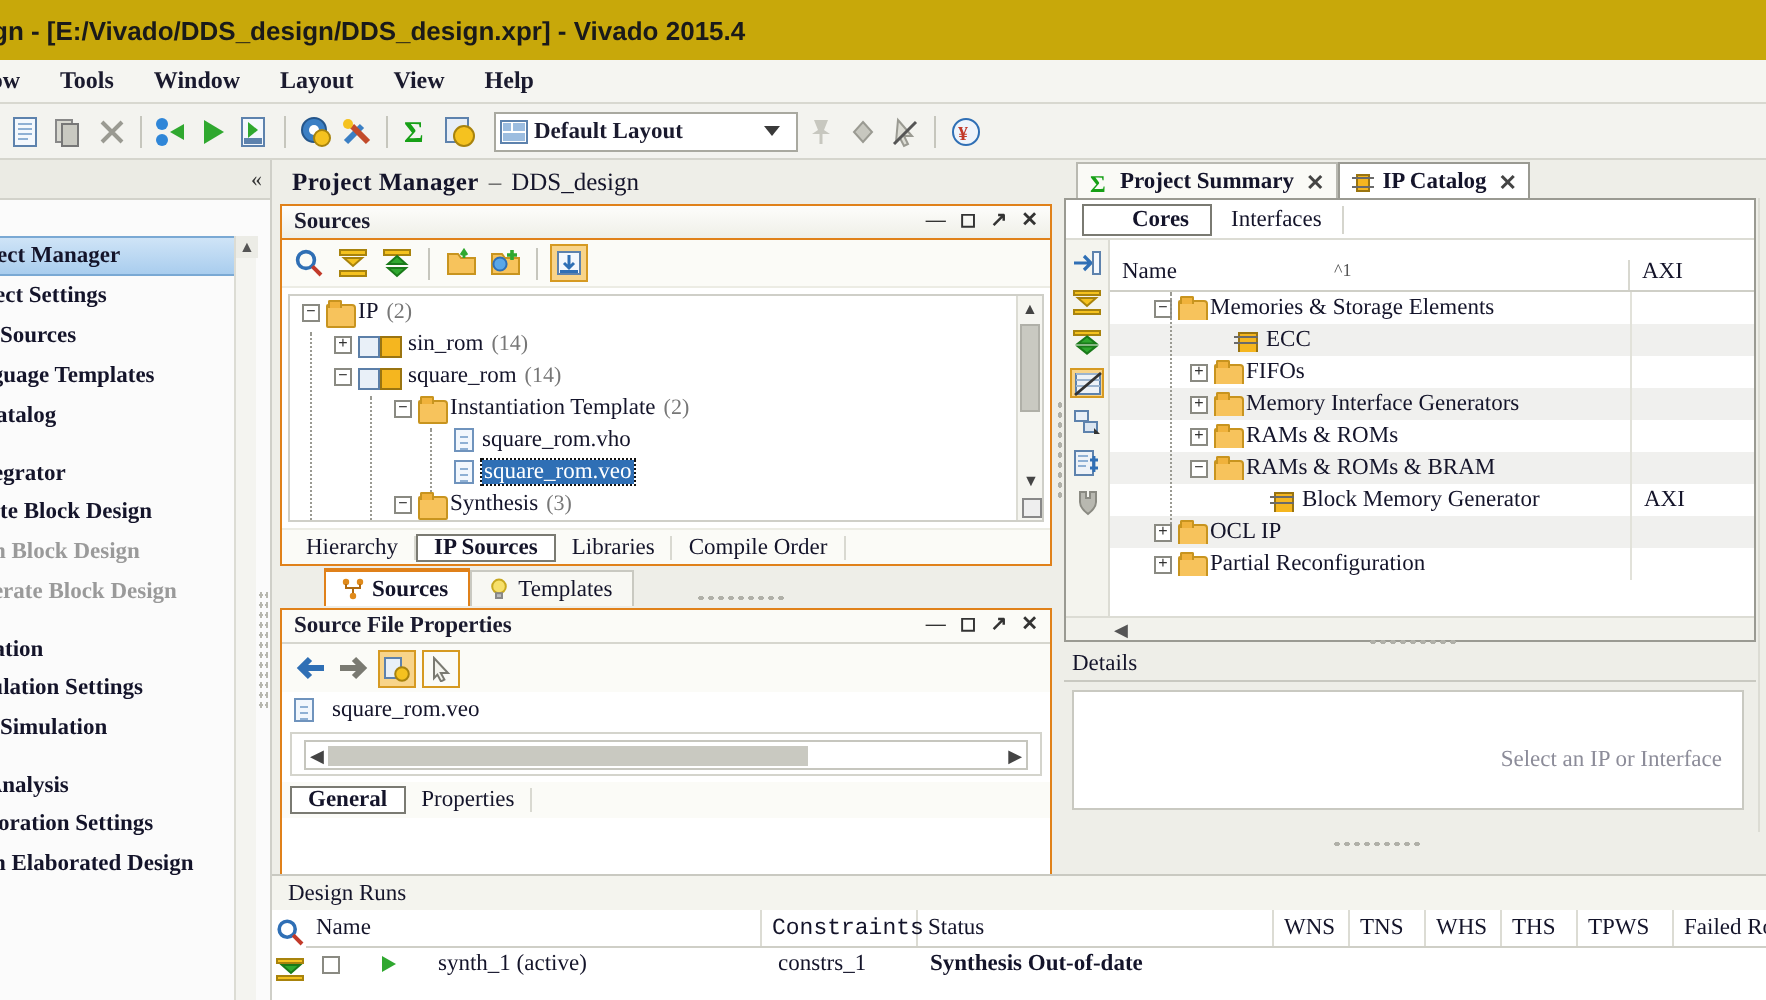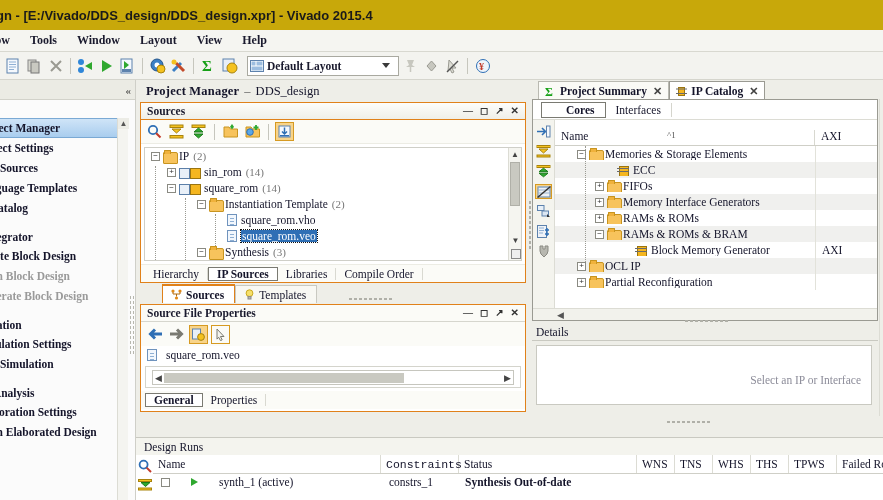--- a/index.html
+++ b/index.html
@@ -901,21 +901,21 @@
           <svg width="11" height="11" viewBox="0 0 11 11">
               <circle cx="5.5" cy="4.2" r="3.4" fill="#f7e06a" stroke="#c8a81f"></circle>
               <rect x="4" y="7.6" width="3" height="2.4" fill="#bbb" stroke="#888"></rect>
             </svg>
         </span>
         <span>Templates</span>
       </div>
     </div>
     <div class="dots-h" style="left:212px; top:217px; width:44px;"></div>
 
-    <div class="panel" id="sfp-panel" style="left:4px; top:224px; width:386px; height:108px;">
+    <div class="panel" id="sfp-panel" style="left:4px; top:224px; width:386px; height:134px;">
       <div class="panel-head" style="border-bottom:1px solid #d6d6ce; background:#fbfbf7;">
         <span>Source File Properties</span>
         <span class="ctrls">
           <span>—</span>
           <span>◻</span>
           <span>↗</span>
           <span>✕</span>
         </span>
       </div>
       <div class="panel-toolbar" style="border-bottom:none;">

